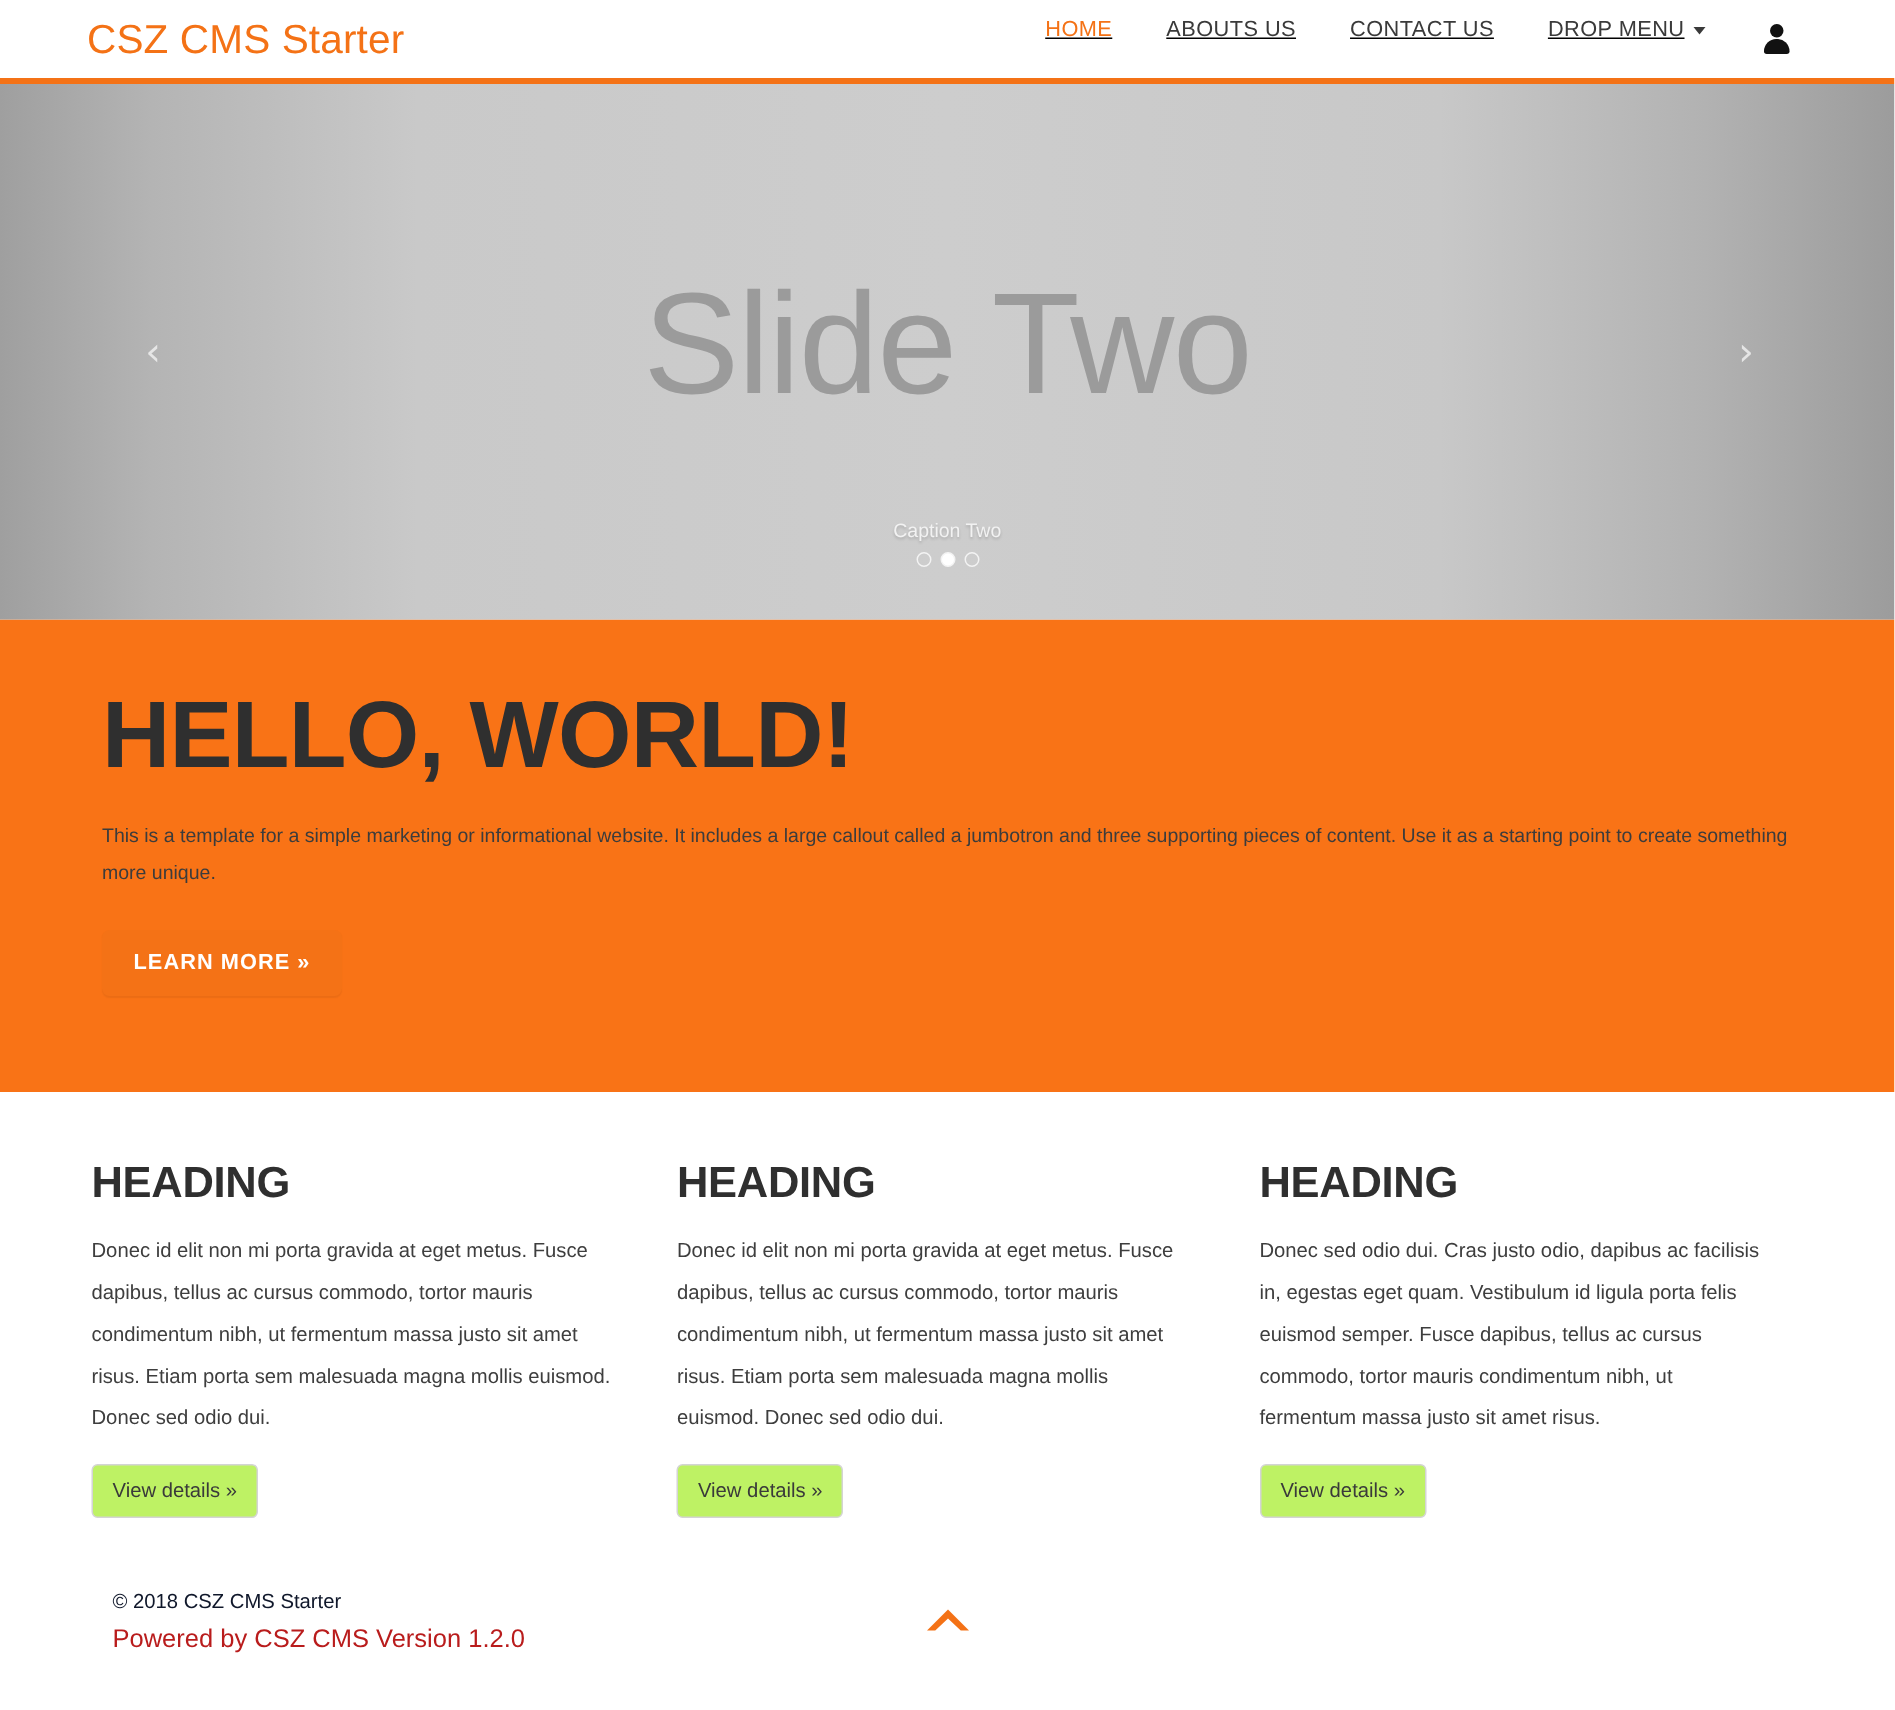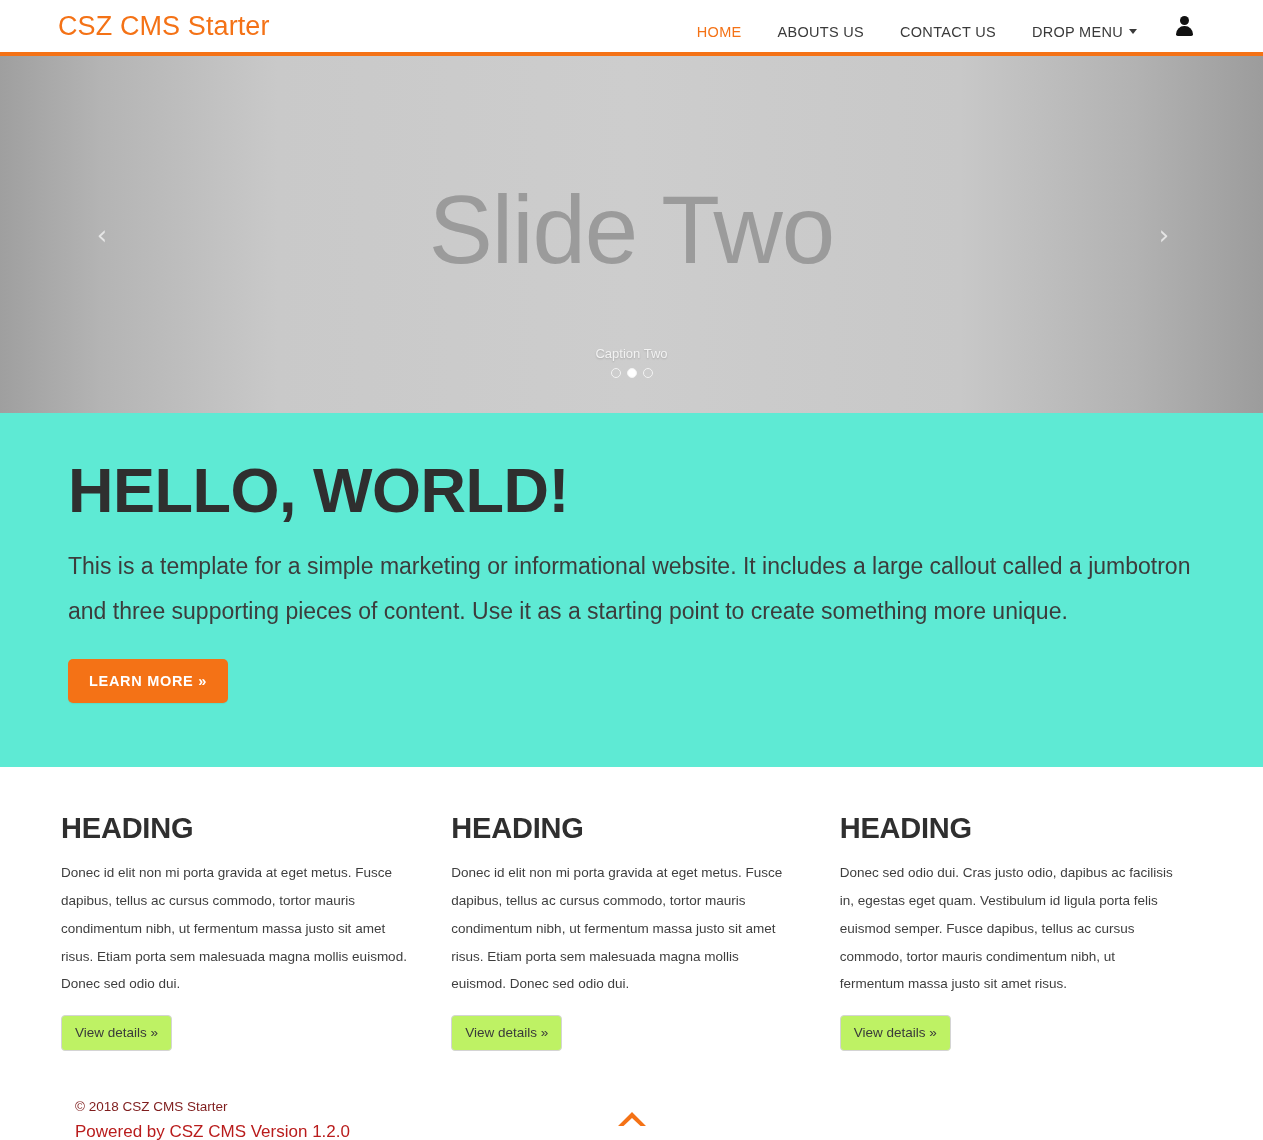--- a/index.html
+++ b/index.html
@@ -29,23 +29,24 @@
     color: #f47216;
     font-size: 27px;
     font-weight: 400;
     letter-spacing: 0.1px;
     line-height: 1;
     text-decoration: none;
     white-space: nowrap;
   }
   .nav-links {
     display: flex;
-    align-items: flex-end;
+    align-items: flex-start;
     gap: 0px;
     margin-right: 44px;
+    text-decoration: underline;
   }
   .nav-link {
     font-size: 14.5px;
     color: #3a3a3a;
     letter-spacing: 0.3px;
     text-decoration: none;
     padding: 0 18px;
     white-space: nowrap;
     line-height: 1;
     display: inline-flex;
@@ -142,36 +143,36 @@
     font-family: "DejaVu Sans", sans-serif;
     cursor: pointer;
     user-select: none;
     opacity: 0.85;
   }
   .car-arrow.prev { left: 84px; }
   .car-arrow.next { left: 1146px; }
 
   
   .jumbotron {
-    background: #5eead4;
+    background: #f97316;
     padding: 44px 0 64px 10px;
   }
   .container { width: 1143px; margin: 0 auto; padding: 0 1px; }
   .jumbo-title {
     margin: 0;
     font-size: 63px;
     font-weight: bold;
     color: #2f2f2f;
     letter-spacing: -0.5px;
     line-height: 1.05;
     padding-left: 2px;
   }
   .jumbo-text {
     margin: 21px 0 0 0;
-    font-size: 23px;
+    font-size: 13px;
     color: #3c3c3c;
     line-height: 1.95;
     max-width: 1126px;
     padding-left: 2px;
   }
   .btn-learn {
     display: inline-block;
     margin-top: 25px;
     margin-left: 2px;
     background: #f47216;
@@ -234,21 +235,21 @@
     position: relative;
     min-height: 100px;
   }
   .footer-inner {
     width: 1143px;
     margin: 0 auto;
     position: relative;
   }
   .copy {
     font-size: 13.5px;
-    color: #7f1d1d;
+    color: #0f172a;
     line-height: 1.55;
     padding-left: 15px;
   }
   .powered {
     font-size: 17px;
     color: #b91c1c;
     line-height: 1.6;
     padding-left: 15px;
   }
   .to-top {

